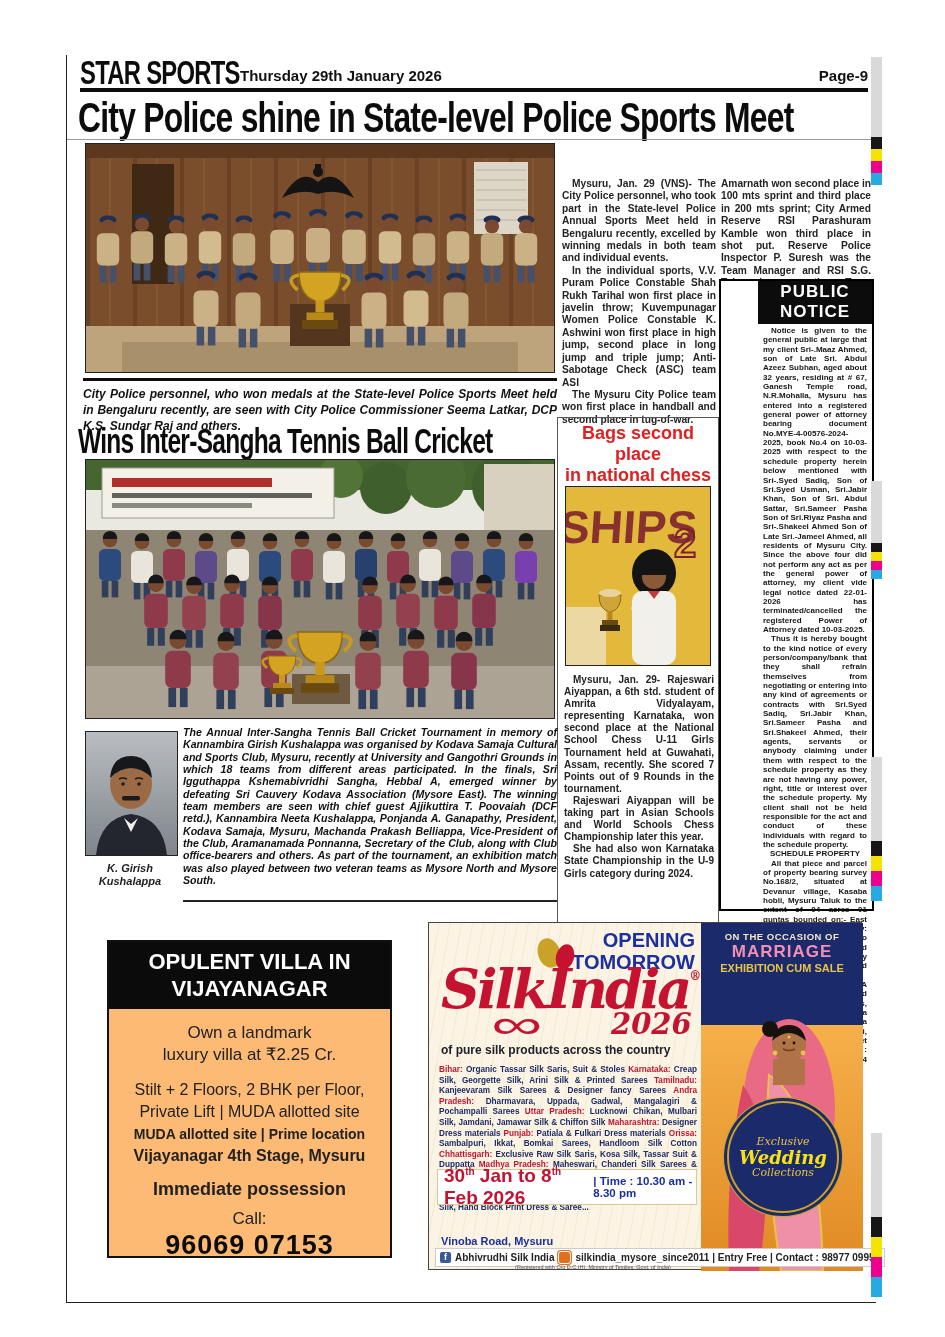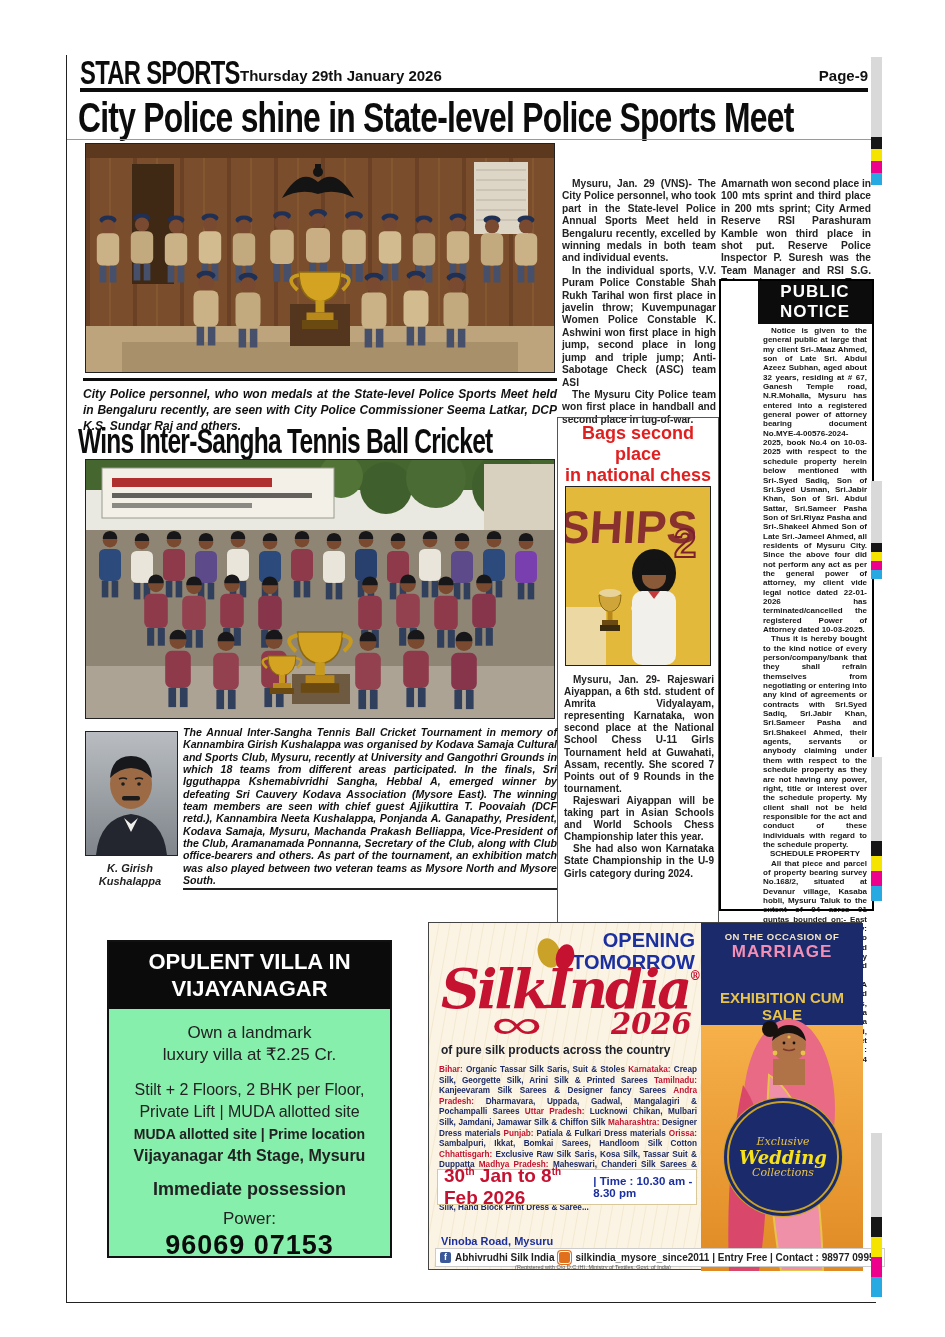--- a/index.html
+++ b/index.html
@@ -25,23 +25,23 @@
   .notice-body{padding:2px 5px;font-size:8px;line-height:9.35px;font-weight:bold;text-align:justify;color:#161616;}
   .notice-body p{margin:0;text-indent:8px;}
   .notice-center{text-align:center;text-indent:0 !important;}
   .notice-right{text-align:right;text-indent:0 !important;}
   
   .chessbox{border:1px solid #555;box-sizing:border-box;}
   .chess-head{color:var(--red,#e02020);font-weight:bold;font-size:18px;line-height:21px;text-align:center;}
   .chess-text{font-size:10px;line-height:12.1px;font-weight:600;text-align:justify;color:#232323;}
   .chess-text p{margin:0;text-indent:9px;}
   .portrait-label{font-size:11px;font-weight:bold;font-style:italic;text-align:center;line-height:13px;color:#222;}
-  .tcaption{font-size:10.6px;line-height:12.35px;font-weight:bold;font-style:italic;text-align:justify;color:#111;border-bottom:2px solid #222;padding-bottom:2px;}
-  
-  .villa{border:2px solid #111;box-sizing:border-box;background:#86efac;text-align:center;}
+  .tcaption{font-size:10.6px;line-height:12.35px;font-weight:bold;font-style:italic;text-align:justify;color:#111;border-bottom:2px solid #222;padding-bottom:14px;}
+  
+  .villa{border:2px solid #111;box-sizing:border-box;background:#fdba74;text-align:center;}
   .villa-head{background:#0b0b0b;color:#fff;font-weight:bold;font-size:22px;line-height:27px;padding:6px 0 7px;}
   .villa-line{font-size:17px;line-height:22px;color:#222;}
   .villa-bold{font-weight:bold;}
   .villa-phone{font-weight:900;font-size:27px;letter-spacing:1px;color:#0c0c0c;}
   
   .silk{border:1px solid #444;box-sizing:border-box;background:
         repeating-linear-gradient(100deg,#fbf4e4 0px,#fbf4e4 9px,#f4e9cf 10px,#fbf4e4 11px);}
   .silk-opening{color:var(--blue,#1b2f9e);font-weight:900;font-size:20px;line-height:22px;text-align:right;letter-spacing:0;}
   .silk-script{font-family:"DejaVu Serif",serif;font-style:italic;font-weight:bold;color:var(--red2,#c41230);font-size:54px;letter-spacing:-3px;line-height:54px;}
   .silk-reg{font-size:12px;vertical-align:28px;letter-spacing:0;}
@@ -57,21 +57,21 @@
   .silk-time{color:var(--blue,#1b2f9e);font-weight:bold;font-size:11.5px;}
   .silk-venue{color:#5c1466;font-weight:900;font-size:25px;letter-spacing:-.5px;white-space:nowrap;}
   .silk-road{color:var(--blue,#1b2f9e);font-weight:bold;font-size:11px;}
   .silk-social{background:#fff;border:1px solid #ccc;font-size:10px;font-weight:bold;color:#222;display:flex;align-items:center;gap:4px;padding:2px 4px;white-space:nowrap;}
   .fb-ic{display:inline-block;width:11px;height:11px;background:#3b5998;color:#fff;font-size:9px;font-weight:bold;text-align:center;line-height:11px;border-radius:2px;}
   .ig-ic{display:inline-block;width:11px;height:11px;background:#e1701d;border-radius:3px;border:1px solid #fff;box-shadow:0 0 0 1px #e1701d;}
   .silk-registered{font-size:5.5px;color:#555;text-align:center;}
   .silk-panel{background:var(--navy,#1b2a6b);}
   .occ1{color:#f5e7c8;font-weight:bold;font-size:9.5px;letter-spacing:.5px;text-align:center;}
   .occ2{color:#f38fb4;font-weight:900;font-size:17px;letter-spacing:1px;text-align:center;}
-  .occ3{color:#e8c34a;font-weight:bold;font-size:15px;text-align:center;margin-top:27px;}
+  .occ3{color:#e8c34a;font-weight:bold;font-size:11px;text-align:center;}
   .badge{background:var(--navy,#1b2a6b);border:2px solid #c9a227;box-shadow:0 0 0 3px var(--navy,#1b2a6b),0 0 0 4px #c9a227;border-radius:50%;
          display:flex;flex-direction:column;align-items:center;justify-content:center;text-align:center;}
   .badge .b1,.badge .b3{font-family:"DejaVu Serif",serif;font-style:italic;color:#e8c34a;font-size:11px;line-height:12px;}
   .badge .b2{font-family:"DejaVu Serif",serif;font-style:italic;font-weight:bold;color:#f7e11a;font-size:18px;line-height:19px;}
   
   .vrule{background:#222;width:1px;}
   .hrule{background:#222;height:1px;}
   .reg-gray{background:#d9d9d9;width:11px;}
   .reg-sq{width:11px;height:12px;}
 </style>
@@ -325,21 +325,21 @@
       <div>OPULENT VILLA IN</div>
         <div>VIJAYANAGAR</div>
     </div>
     <div class="villa-line" style="margin-top:13px;">Own a landmark</div>
     <div class="villa-line">luxury villa at ₹2.25 Cr.</div>
     <div class="villa-line" style="margin-top:13px;font-size:16px;">Stilt + 2 Floors, 2 BHK per Floor,</div>
     <div class="villa-line" style="font-size:16px;">Private Lift | MUDA allotted site</div>
     <div class="villa-line villa-bold" style="font-size:14px;">MUDA allotted site | Prime location</div>
     <div class="villa-line villa-bold" style="font-size:16px;">Vijayanagar 4th Stage, Mysuru</div>
     <div class="villa-line villa-bold" style="margin-top:11px;font-size:18px;">Immediate possession</div>
-    <div class="villa-line" style="margin-top:8px;">Power:</div>
+    <div class="villa-line" style="margin-top:8px;">Call:</div>
     <div class="villa-phone">96069 07153</div>
   </div>
 
   
   <div class="abs silk" style="left:428px;top:922px;width:434px;height:348px;">
 
     <div class="abs silk-panel" style="left:272px;top:0;width:162px;height:348px;">
       <div class="occ1" style="margin-top:8px;">ON THE OCCASION OF</div>
       <div class="occ2">MARRIAGE</div>
       <div class="occ3">EXHIBITION CUM SALE</div>

